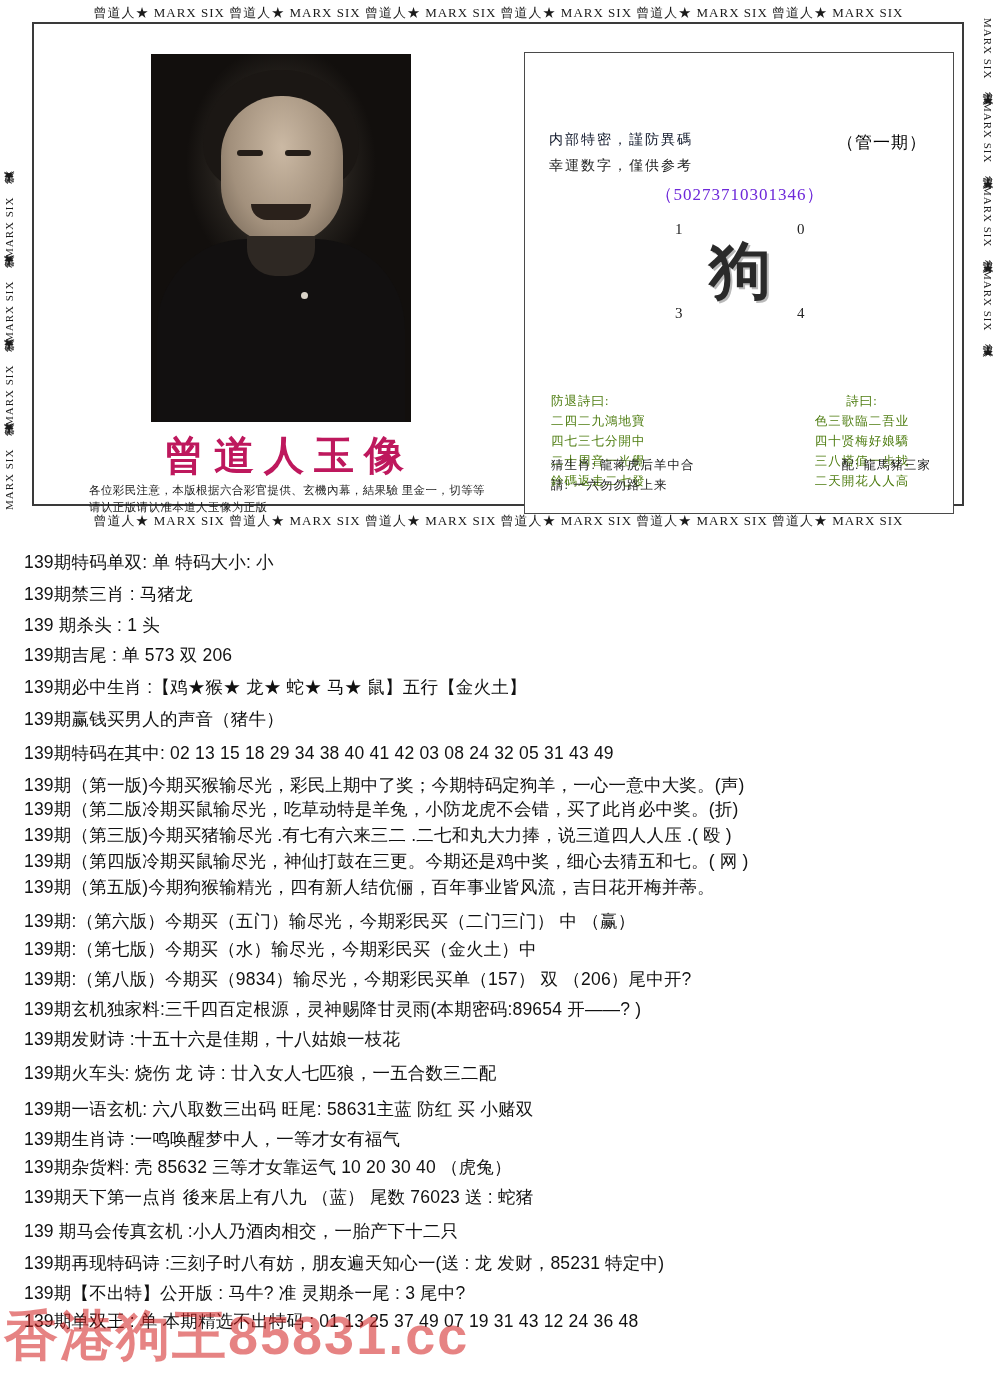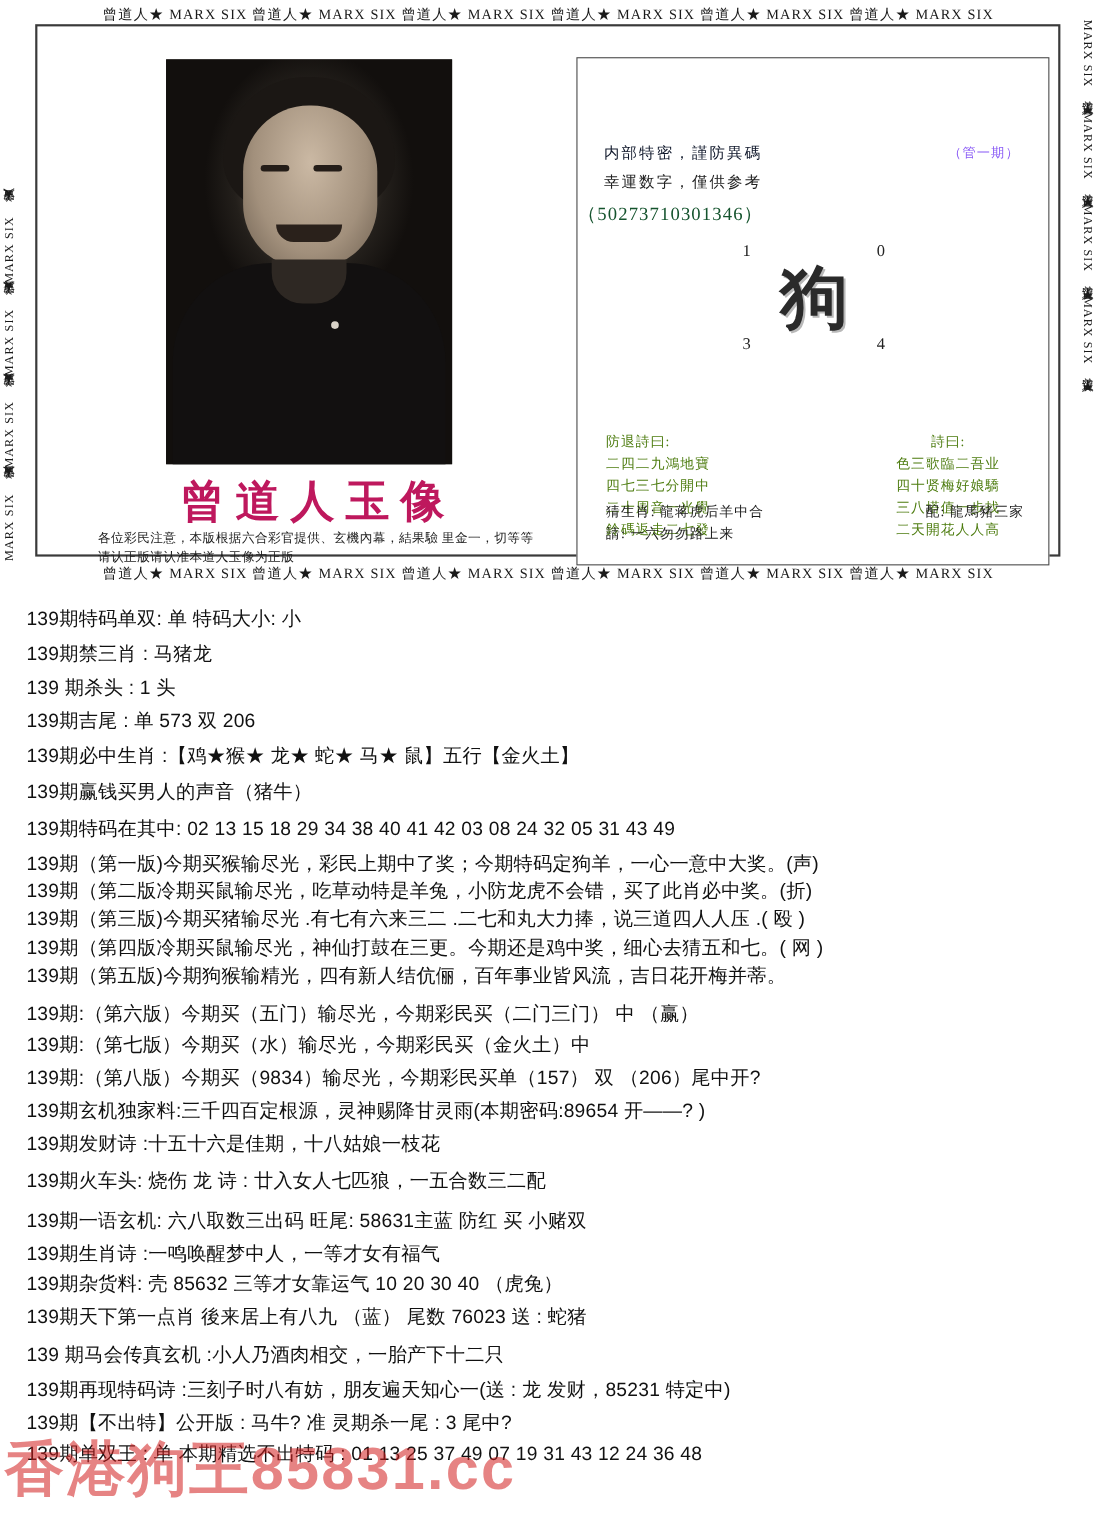--- a/index.html
+++ b/index.html
@@ -201,32 +201,33 @@
     left: 24px; top: 104px;
     font-family: "Liberation Serif", serif;
     font-size: 14px;
     letter-spacing: 2px;
     color: #222;
   }
   .card-period {
     position: absolute;
     right: 26px; top: 78px;
     font-family: "Liberation Serif", serif;
-    font-size: 12px;
-    letter-spacing: 1px;
-    color: #8b5cf6;
+    font-size: 17px;
+    letter-spacing: 1px;
+    color: #000000;
   }
   .card-code {
     position: absolute;
     left: 0; top: 130px;
     width: 430px;
+    text-align: center;
     font-family: "Liberation Serif", serif;
     font-size: 17px;
     letter-spacing: 1px;
-    color: #14532d;
+    color: #6d28d9;
   }
   .zodiac-wrap {
     position: absolute;
     left: 0; top: 168px;
     width: 430px;
     height: 110px;
   }
   .zodiac-char {
     position: absolute;
     left: 0; top: 8px;

